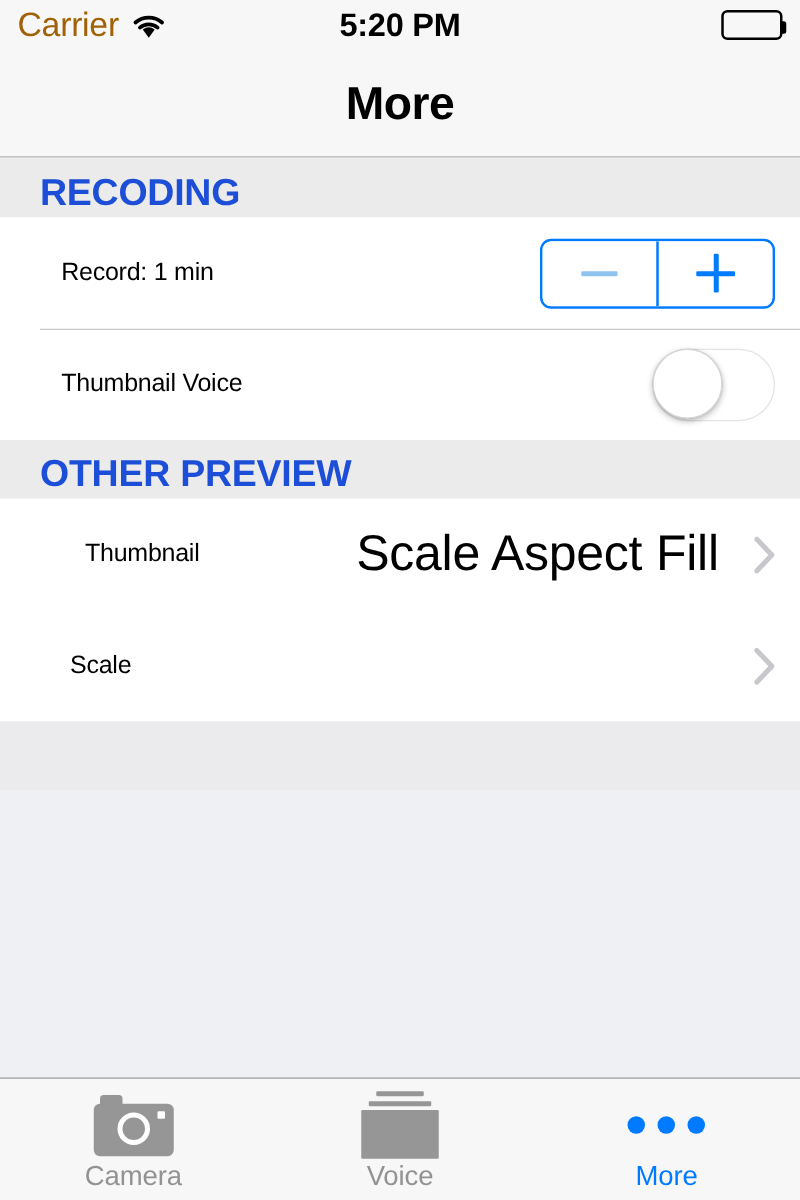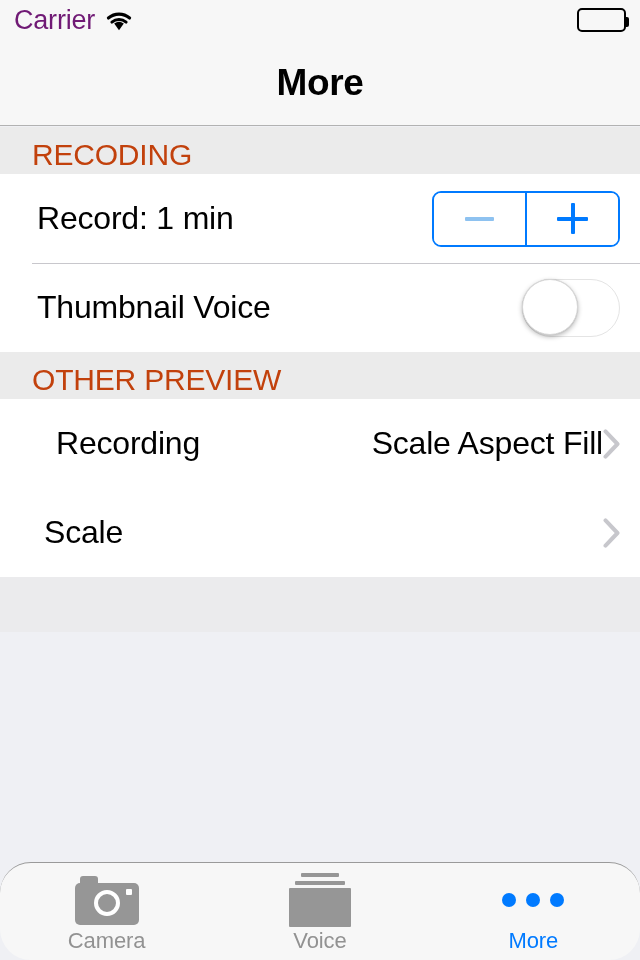--- a/index.html
+++ b/index.html
@@ -34,21 +34,21 @@
     padding: 0 14px;
   }
   .status-left {
     display: flex;
     align-items: center;
     gap: 10px;
     flex: 0 0 auto;
   }
   .carrier-text {
     font-size: 27px;
-    color: #701a75;
+    color: #a16207;
     letter-spacing: -0.2px;
     line-height: 1;
   }
   .wifi-icon { display: block; }
   .status-center {
     position: absolute;
     left: 0; right: 0;
     text-align: center;
     font-size: 26px;
     font-weight: bold;
@@ -118,22 +118,22 @@
   .section-header {
     height: 47px;
     background: #ebebeb;
     display: flex;
     align-items: flex-end;
     box-sizing: border-box;
     padding: 0 0 4px 32px;
   }
   .section-header-text {
     font-size: 30px;
-    font-weight: normal;
-    color: #c2410c;
+    font-weight: bold;
+    color: #1d4ed8;
     letter-spacing: -0.2px;
     line-height: 1;
   }
   .cells { background: #ffffff; }
   .cell {
     position: relative;
     height: 89px;
     background: #ffffff;
     display: flex;
     align-items: center;
@@ -141,34 +141,35 @@
     padding: 0 20px 0 37px;
   }
   .cell + .cell::before {
     content: "";
     position: absolute;
     left: 32px; right: 0; top: 0;
     height: 1px;
     background: #c8c7cc;
   }
   .cell-title {
-    font-size: 32px;
+    font-size: 20px;
     color: #000;
     letter-spacing: -0.2px;
     white-space: nowrap;
+    margin-left: 12px;
   }
   .cell-title.indent-thumb { padding-left: 19px; }
   .cell-title.indent-about { padding-left: 7px; }
   .cell-spacer { flex: 1 1 auto; }
   .cell-value {
-    font-size: 32px;
+    font-size: 40px;
     color: #000;
     letter-spacing: -0.2px;
     white-space: nowrap;
-    margin-right: 0;
+    margin-right: 28px;
   }
   .chevron {
     width: 17px;
     height: 30px;
     flex: 0 0 auto;
   }
 
   
   .stepper {
     width: 188px;
@@ -253,21 +254,20 @@
   
   .tab-bar {
     position: absolute;
     left: 0; bottom: 0;
     width: 640px;
     height: 98px;
     background: #f7f7f7;
     border-top: 1px solid #9a9a9a;
     box-sizing: border-box;
     display: flex;
-    border-radius: 31px;
   }
   .tab-item {
     flex: 1 1 0;
     display: flex;
     flex-direction: column;
     align-items: center;
     justify-content: flex-start;
     padding-top: 8px;
     box-sizing: border-box;
   }
@@ -370,20 +370,21 @@
     <div class="status-left">
       <span class="carrier-text">Carrier</span>
       <span>
         <svg class="wifi-icon" width="28" height="21" viewBox="0 0 28 21" aria-hidden="true">
           <path d="M14 20.2 L9.2 13.6 a8.2 8.2 0 0 1 9.6 0 Z" fill="#000"></path>
           <path d="M3.4 8.0 a16.4 16.4 0 0 1 21.2 0" stroke="#000" stroke-width="3.1" fill="none" stroke-linecap="round"></path>
           <path d="M6.9 12.1 a11.2 11.2 0 0 1 14.2 0" stroke="#000" stroke-width="3.0" fill="none" stroke-linecap="round"></path>
         </svg>
       </span>
     </div>
+    <div class="status-center">5:20 PM</div>
     <div class="status-right">
       <span class="battery">
         <span class="battery-fill"></span>
         <span class="battery-cap"></span>
       </span>
     </div>
   </div>
 
   <div class="nav-bar">
     <div class="nav-title">More</div>
@@ -417,21 +418,21 @@
         </span>
       </div>
 
     </div>
 
     <div class="section-header">
       <span class="section-header-text">OTHER PREVIEW</span>
     </div>
     <div class="cells">
       <div class="cell">
-        <span class="cell-title indent-thumb">Recording</span>
+        <span class="cell-title indent-thumb">Thumbnail</span>
         <span class="cell-spacer"></span>
         <span class="cell-value">Scale Aspect Fill</span>
         <svg class="chevron" viewBox="0 0 10 18" aria-hidden="true">
           <path d="M1.4 1.4 L8.6 9 L1.4 16.6" stroke="#c7c7cc" stroke-width="2.4" fill="none" stroke-linecap="round" stroke-linejoin="round"></path>
         </svg>
       </div>
     </div>
 
     <div class="cells">
       <div class="cell">

